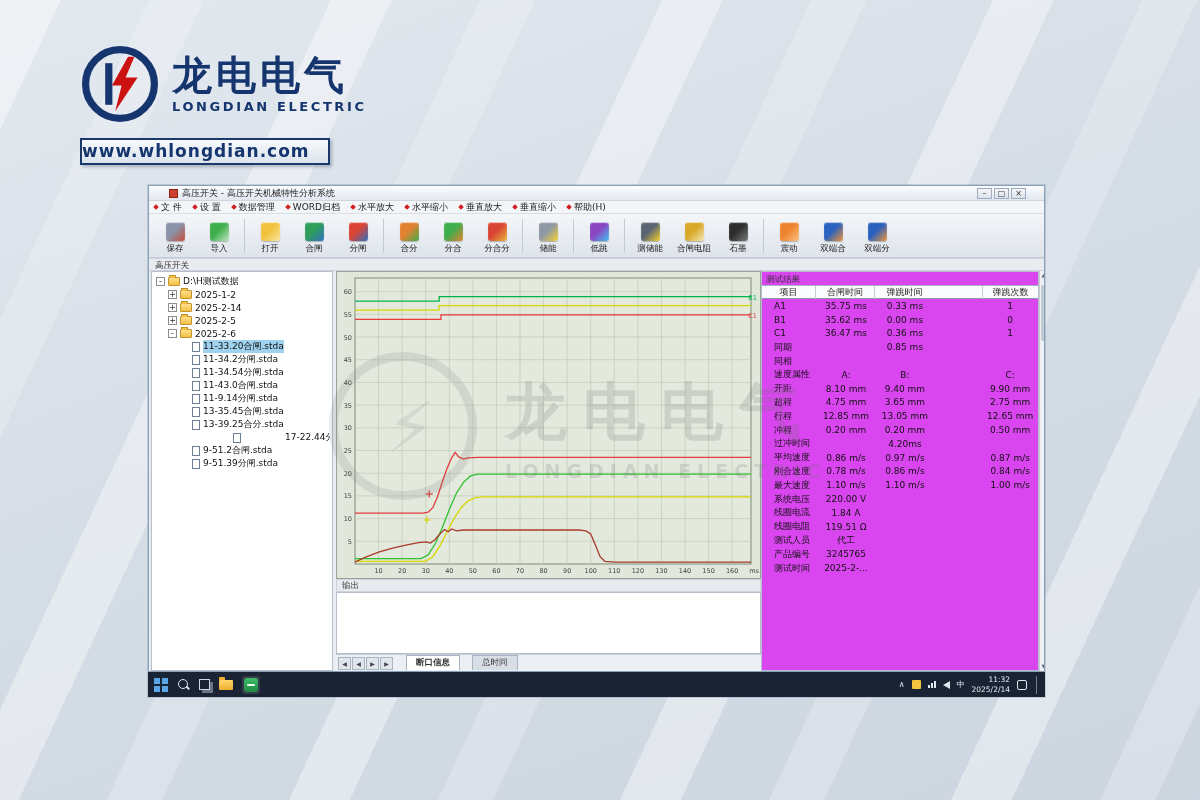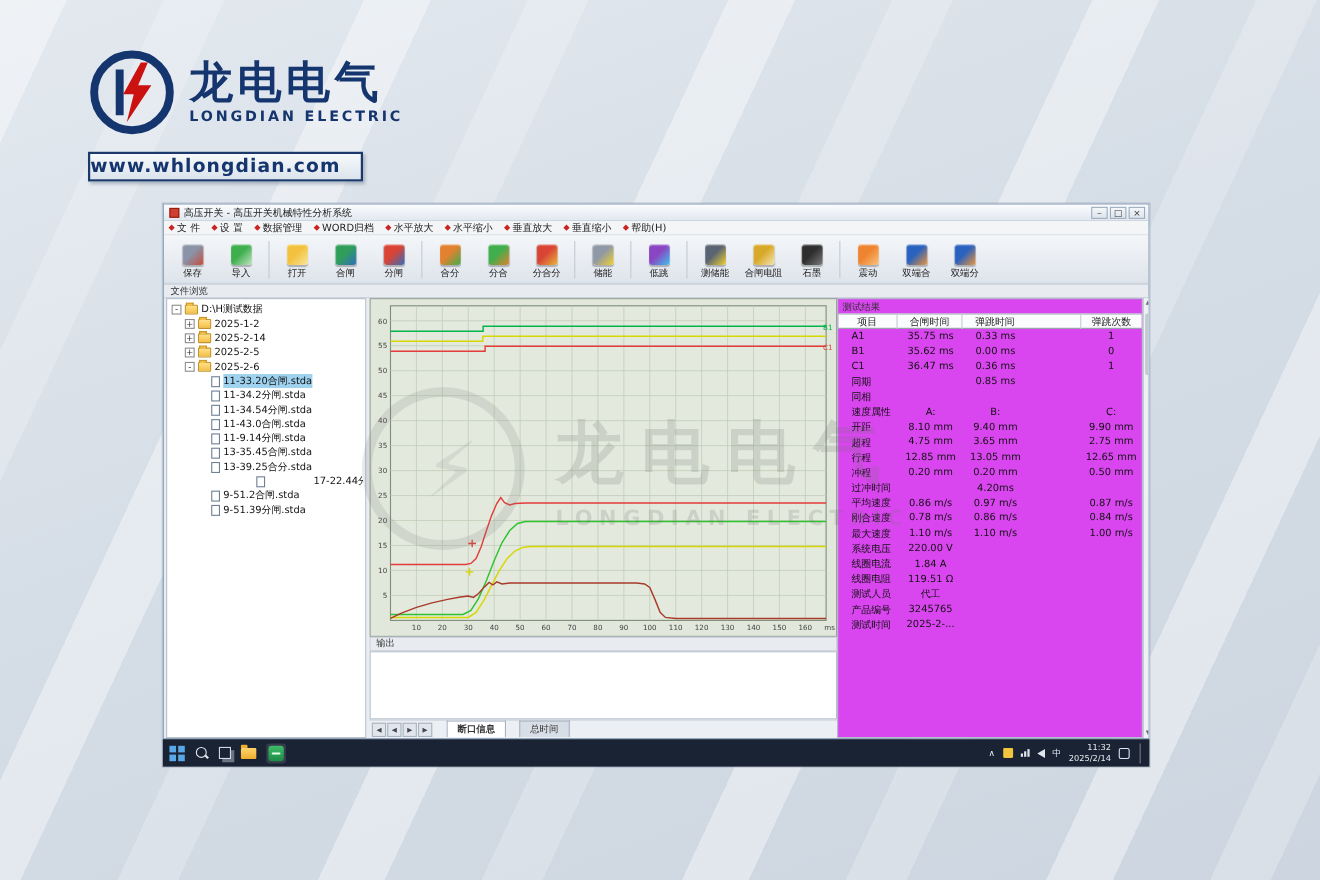--- a/index.html
+++ b/index.html
@@ -22,21 +22,21 @@
     margin-top: 14px; width: 250px; height: 27px; line-height: 23px; 
     border: 2px solid #1b3a6b; background: linear-gradient(#f7fafc, #dbe3ec);
     box-shadow: 2px 2px 3px rgba(60,80,110,.35);
     font-size: 17px; font-weight: 700; color: #15356e; letter-spacing: 1px;
   }
 
   
   .shot { position: absolute; left: 148px; top: 185px; width: 897px; height: 512px; box-shadow: 0 0 0 1px rgba(130,145,165,.35); }
   .win { position: relative; width: 897px; height: 487px; background: #e9ecf0; border: 1px solid #8aa0b8; overflow: hidden; }
 
-  .titlebar { position: absolute; left: 0; top: 0; width: 100%; height: 15px; display: flex; align-items: center; padding: 0 3px; background: linear-gradient(#fbfcfe, #e2e8f0); border-bottom: 1px solid #cfd6e0; }
+  .titlebar { position: absolute; left: 0; top: 0; width: 100%; height: 15px; display: flex; align-items: center; padding: 0 18px; background: linear-gradient(#fbfcfe, #e2e8f0); border-bottom: 1px solid #cfd6e0; }
   .title-ico { width: 9px; height: 9px; background: #d04030; border: 1px solid #902010; margin: 0 4px 0 2px; }
   .title-text { flex: 1; font-size: 9px; color: #222; white-space: nowrap; overflow: hidden; }
   .wbtn { width: 15px; height: 11px; line-height: 9px; text-align: center; font-size: 8px; color: #333; border: 1px solid #9cabbe; background: linear-gradient(#f4f7fa,#dde4ec); margin-left: 2px; }
 
   .menubar { position: absolute; left: 0; top: 15px; width: 100%; height: 13px; display: flex; align-items: center; gap: 11px; padding-left: 5px; background: #f3f5f7; border-bottom: 1px solid #d8dee6; font-size: 9px; color: #222; }
   .menu-item { display: flex; align-items: center; white-space: nowrap; cursor: default; }
   .menu-dot { width: 4px; height: 4px; background: #cc2222; transform: rotate(45deg); margin-right: 3px; }
 
   .toolbar { position: absolute; left: 0; top: 28px; width: 100%; height: 44px; display: flex; align-items: center; padding: 0 4px; background: linear-gradient(#f4f6f9, #dee4eb); border-bottom: 1px solid #c2cbd6; }
   .tb-btn { display: flex; flex-direction: column; align-items: center; justify-content: flex-end; min-width: 44px; height: 41px; padding: 1px 4px; font-size: 8.5px; color: #1a1a1a; white-space: nowrap; cursor: default; }
@@ -246,21 +246,21 @@
           <div class="tb-btn">
             <span class="tb-ico" style="background: linear-gradient(135deg, rgb(42, 98, 192) 45%, rgb(239, 148, 54));"></span>
             <span>双端合</span>
           </div>
           <div class="tb-btn">
             <span class="tb-ico" style="background: linear-gradient(135deg, rgb(42, 98, 192) 45%, rgb(239, 148, 54));"></span>
             <span>双端分</span>
           </div>
         </div>
 
-      <div class="dockbar">文件浏览</div>
+      <div class="dockbar">高压开关</div>
 
       <div class="left-panel">
         <div class="tree">
             <div class="tree-row" style="padding-left: 2px;">
               <span class="expander">-</span>
               <span class="ico-folder"></span>
               <span class="tr-label">D:\H测试数据</span>
             </div>
             <div class="tree-row" style="padding-left: 14px;">
               <span class="expander">+</span>

